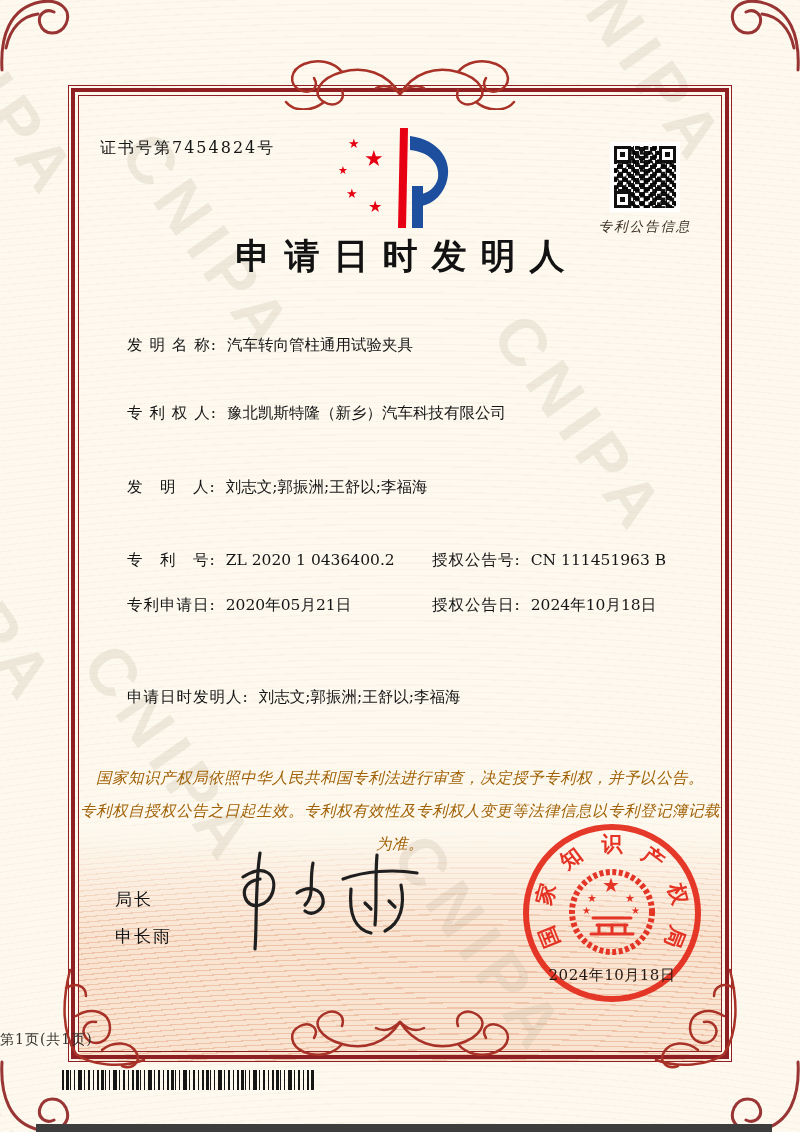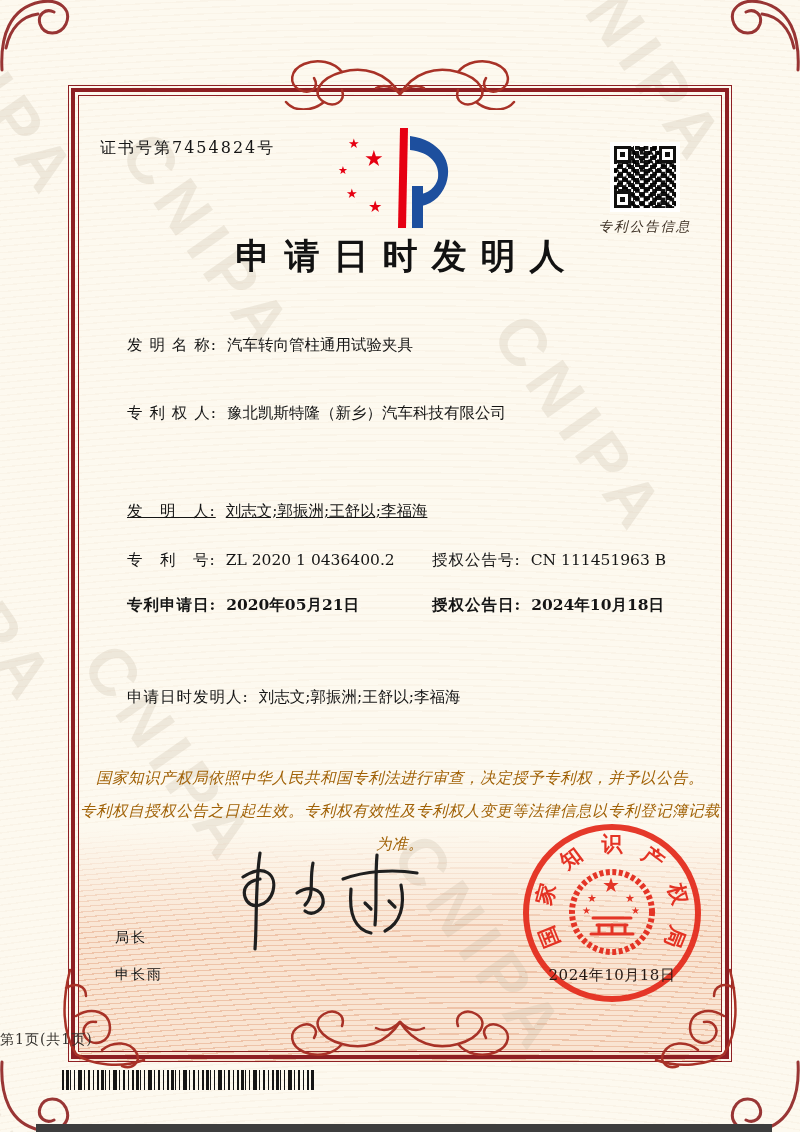--- a/index.html
+++ b/index.html
@@ -63,21 +63,21 @@
   
   .row { position:absolute; left:115px; right:85px; font-size:15.5px; line-height:22px;margin-left:12px; }
   .lbl { white-space:pre; letter-spacing:1px; }
   .val { margin-left:10px; }
   .col2 { position:absolute; left:305px; top:0; }
   
   .legal {
     position:absolute; left:80px; right:80px; top:762px; text-align:center;
     font-size:15.5px; font-style:italic; line-height:33px; color:#a16207; letter-spacing:0.5px;
   }
-  .signer { position:absolute; left:115px; font-size:14px; letter-spacing:2px;margin-top:41px; }
+  .signer { position:absolute; left:115px; font-size:17px; letter-spacing:2px; }
   .signature-svg { position:absolute; left:225px; top:845px; z-index:6; }
   
   .seal { position:absolute; left:517px; top:818px; width:190px; height:190px; z-index:6; }
   .seal-ring {
     position:absolute; left:6px; top:6px; width:178px; height:178px;
     border:6px solid rgba(227,40,25,0.92); border-radius:50%;
   }
   .seal-char {
     position:absolute; width:24px; height:24px; text-align:center;
     font-size:21px; font-weight:bold; color:rgba(227,40,25,0.95); line-height:24px;
@@ -212,30 +212,30 @@
     <div class="qr-label">专利公告信息</div>
 
     <div class="title">申请日时发明人</div>
 
     <div class="row" style="top:334px;">
       <span class="lbl">发 明 名 称:</span><span class="val">汽车转向管柱通用试验夹具</span>
     </div>
     <div class="row" style="top:402px;">
       <span class="lbl">专 利 权 人:</span><span class="val">豫北凯斯特隆（新乡）汽车科技有限公司</span>
     </div>
-    <div class="row" style="top:500px;text-decoration:underline;">
+    <div class="row" style="top:476px;">
       <span class="lbl">发　明　人:</span><span class="val">刘志文;郭振洲;王舒以;李福海</span>
     </div>
     <div class="row" style="top:549px;">
       <span class="lbl">专　利　号:</span><span class="val">ZL 2020 1 0436400.2</span>
       <span class="col2">
         <span class="lbl">授权公告号:</span><span class="val">CN 111451963 B</span>
       </span>
     </div>
-    <div class="row" style="top:594px;font-weight:bold;">
+    <div class="row" style="top:594px;">
       <span class="lbl">专利申请日:</span><span class="val">2020年05月21日</span>
       <span class="col2">
         <span class="lbl">授权公告日:</span><span class="val">2024年10月18日</span>
       </span>
     </div>
     <div class="row" style="top:686px;">
       <span class="lbl">申请日时发明人:</span><span class="val">刘志文;郭振洲;王舒以;李福海</span>
     </div>
 
     <div class="legal">

